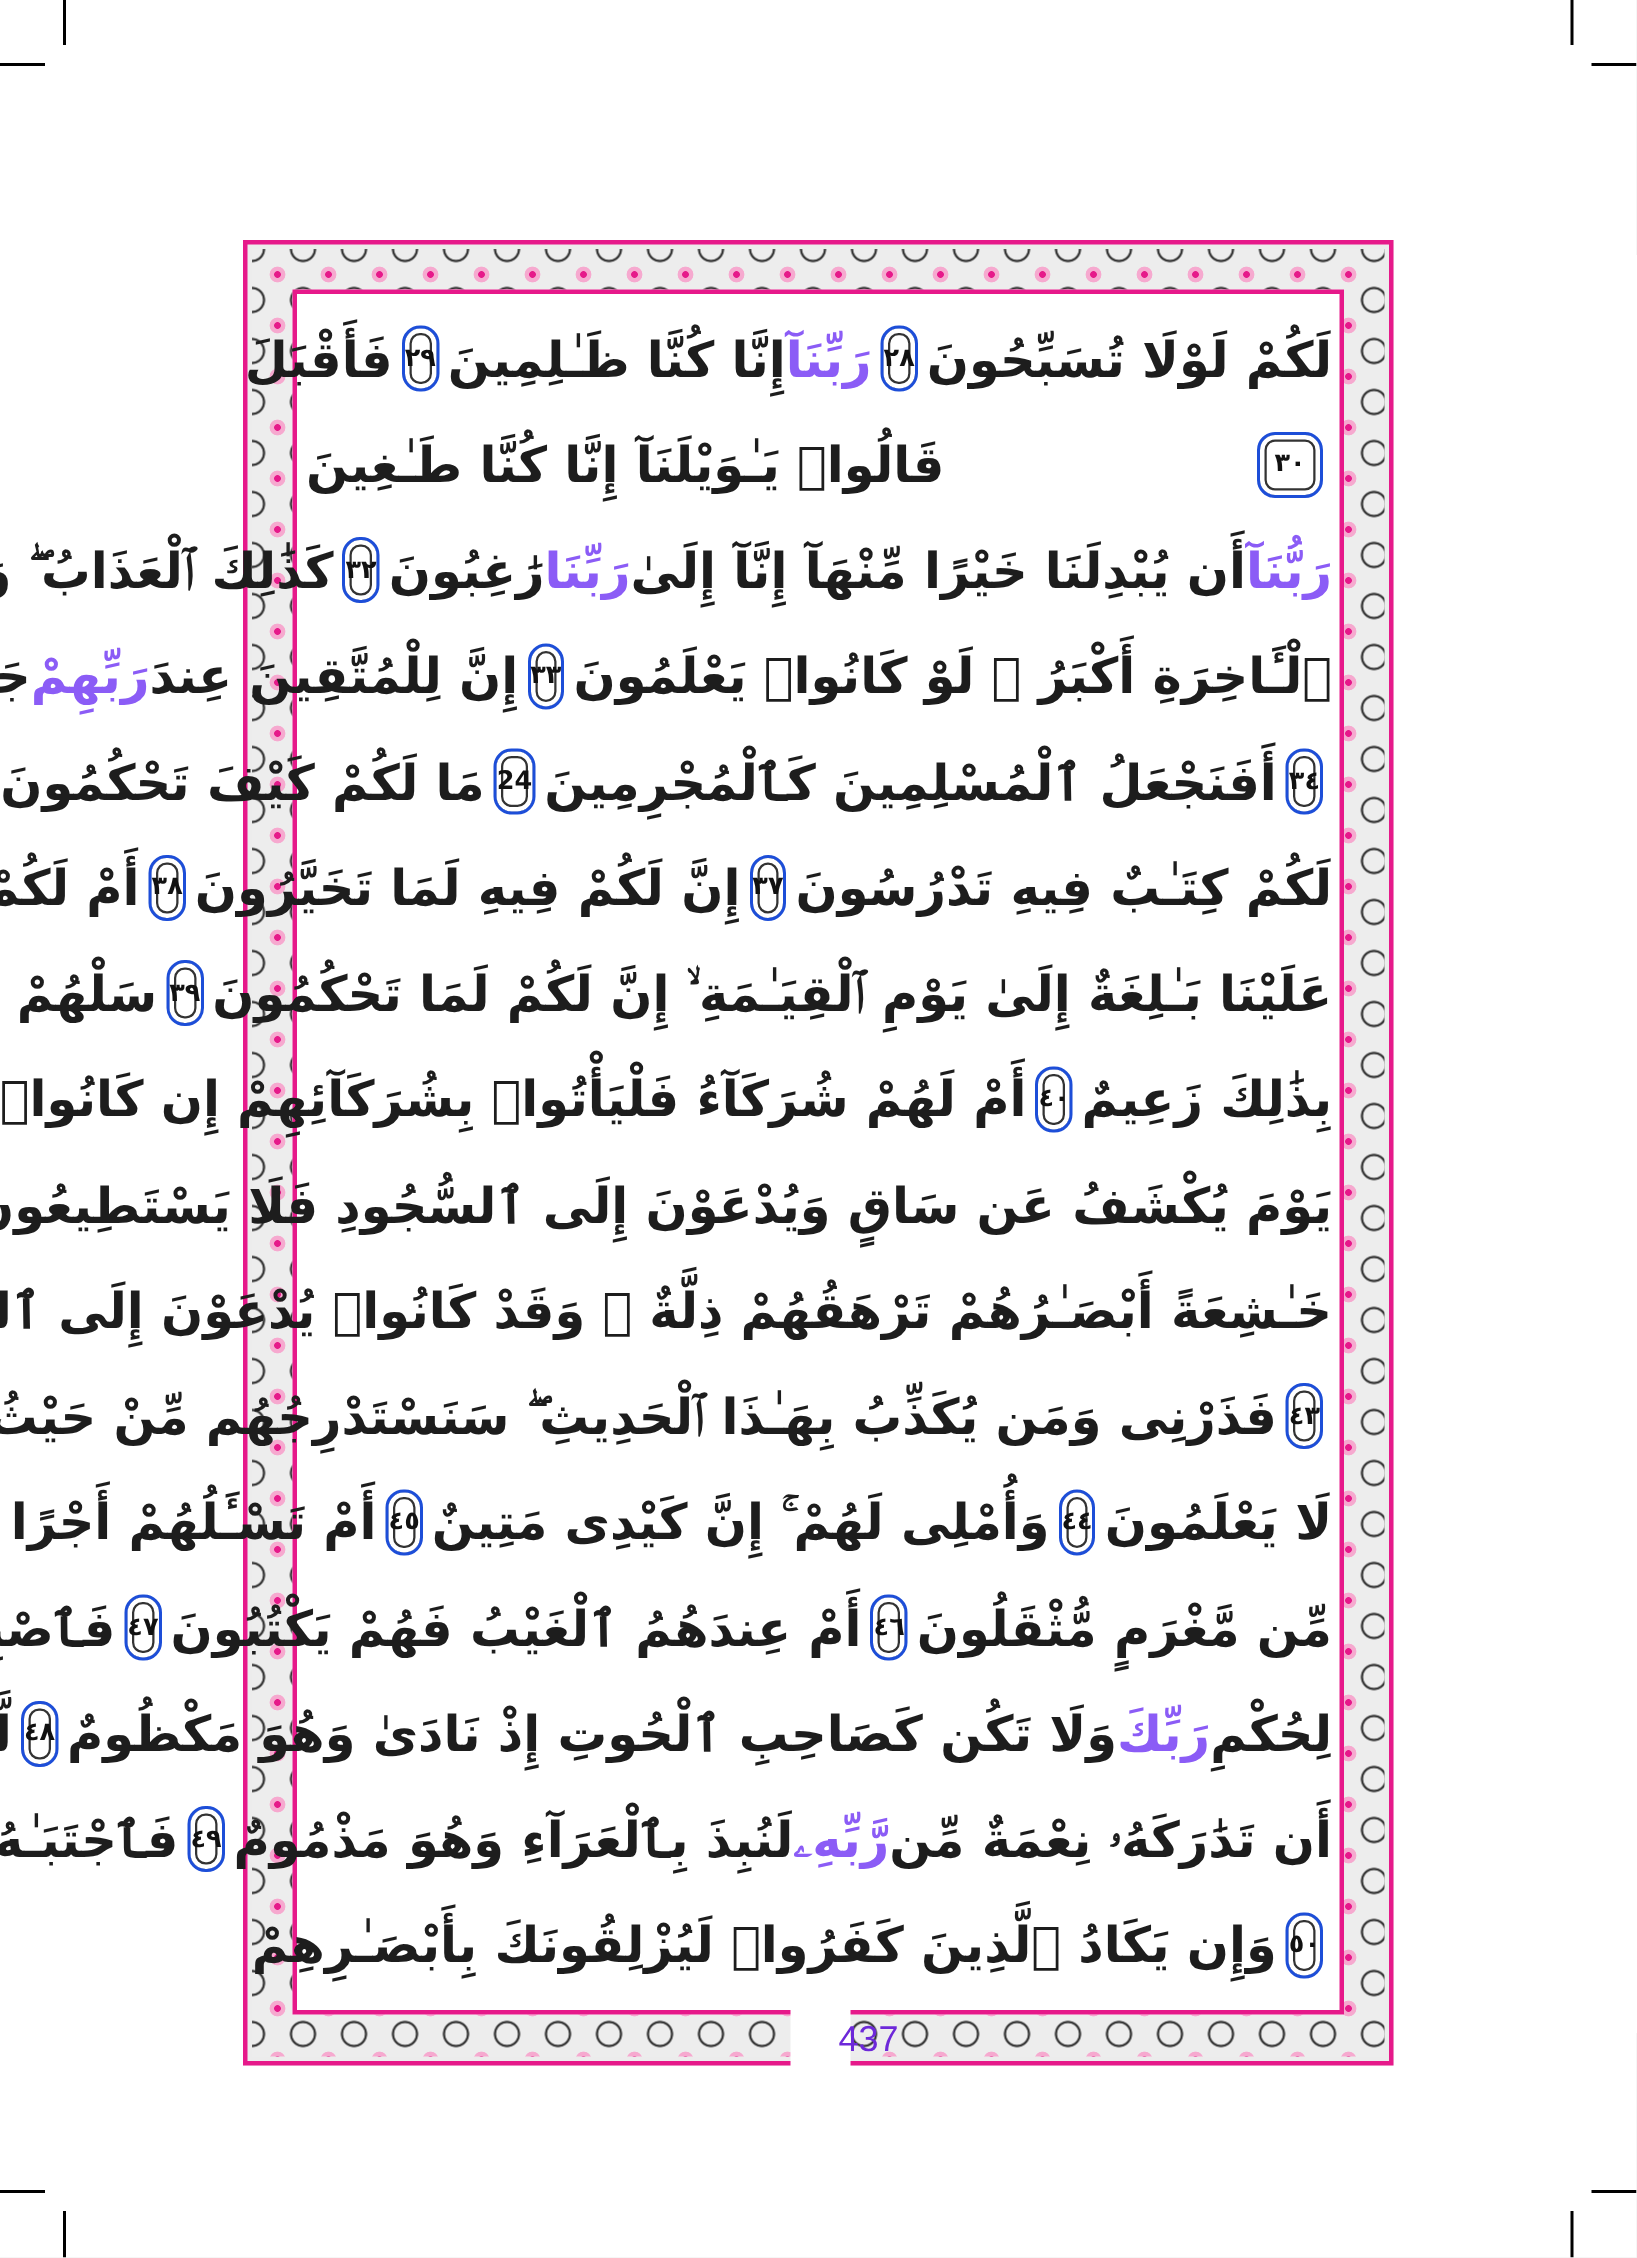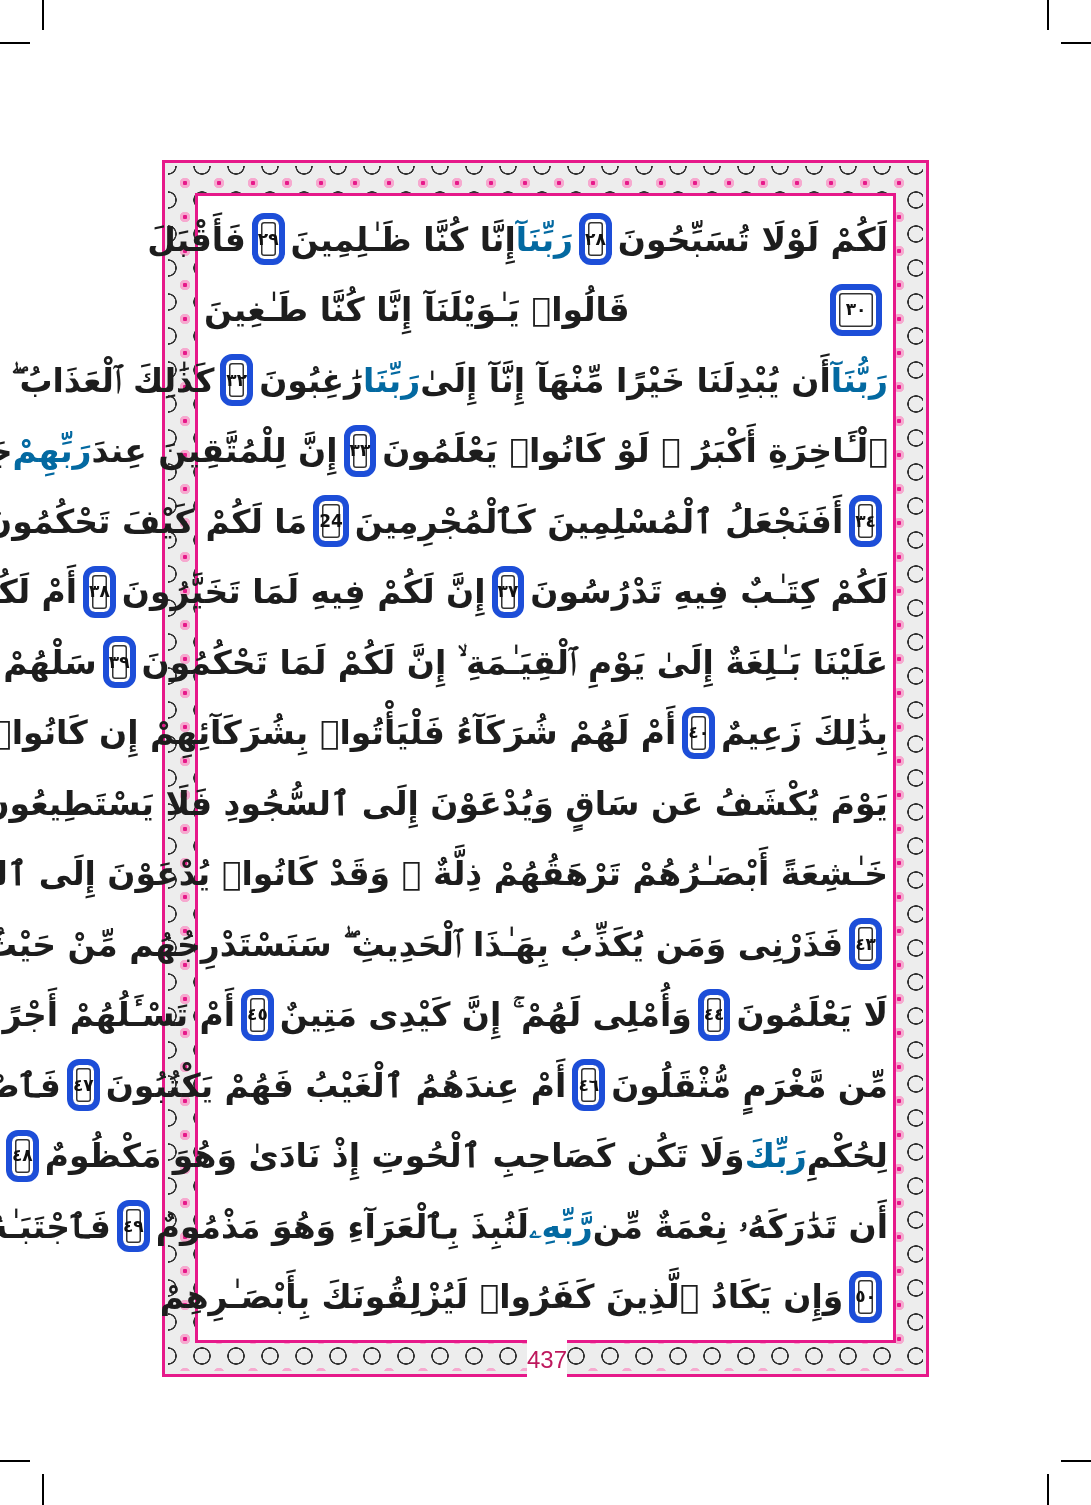--- a/index.html
+++ b/index.html
@@ -15,27 +15,27 @@
       radial-gradient(circle at 50% 50%, #f6a9cf 0 5px, transparent 5.5px) 0 0/34px 34px,
       #ededed; }
   .frame-inner { position:absolute; left:195px; top:193px; width:701px; height:1150px;
     box-sizing:border-box; border:3px solid #e6198a; background:#ffffff; }
   .text-area { position:absolute; left:200px; top:200px; width:692px; height:1135px;
     direction:rtl; }
   .line { position:absolute; right:4px; left:4px; height:66px; display:flex; align-items:center;
     justify-content:space-between; font-family:"DejaVu Sans", sans-serif; font-size:33px;
     font-weight:bold; color:#1d1d1d; white-space:nowrap; line-height:1; }
   .line span.seg { white-space:nowrap; }
-  .pink { color:#0369a1; }
+  .pink { color:#8b5cf6; }
   .ayah { display:inline-flex; align-items:center; justify-content:center; width:40px; height:40px;
-    border:6px solid #1d4ed8; border-radius:12px; font-size:17px; font-weight:bold; margin:0 6px;
+    border:2px solid #1d4ed8; border-radius:12px; font-size:17px; font-weight:bold; margin:0 6px;
     background:#fff; box-shadow: inset 0 0 0 3px #fff, inset 0 0 0 4.5px #333; color:#111; }
   .pagenum-gap { position:absolute; left:527px; top:1340px; width:40px; height:40px; background:#fff; }
   .pagenum { position:absolute; left:527px; top:1346px; width:40px; text-align:center;
-    font-family:"Liberation Sans", sans-serif; font-size:24px; color:#be185d; }
+    font-family:"Liberation Sans", sans-serif; font-size:24px; color:#6d28d9;padding-left:32px; }
 </style>
 </head>
 <body>
 
 <div class="crop" style="left:42px;top:0;width:2px;height:30px;"></div>
 <div class="crop" style="left:0;top:42px;width:30px;height:2px;"></div>
 <div class="crop" style="left:1047px;top:0;width:2px;height:30px;"></div>
 <div class="crop" style="left:1061px;top:42px;width:30px;height:2px;"></div>
 <div class="crop" style="left:42px;top:1474px;width:2px;height:31px;"></div>
 <div class="crop" style="left:0;top:1460px;width:30px;height:2px;"></div>

